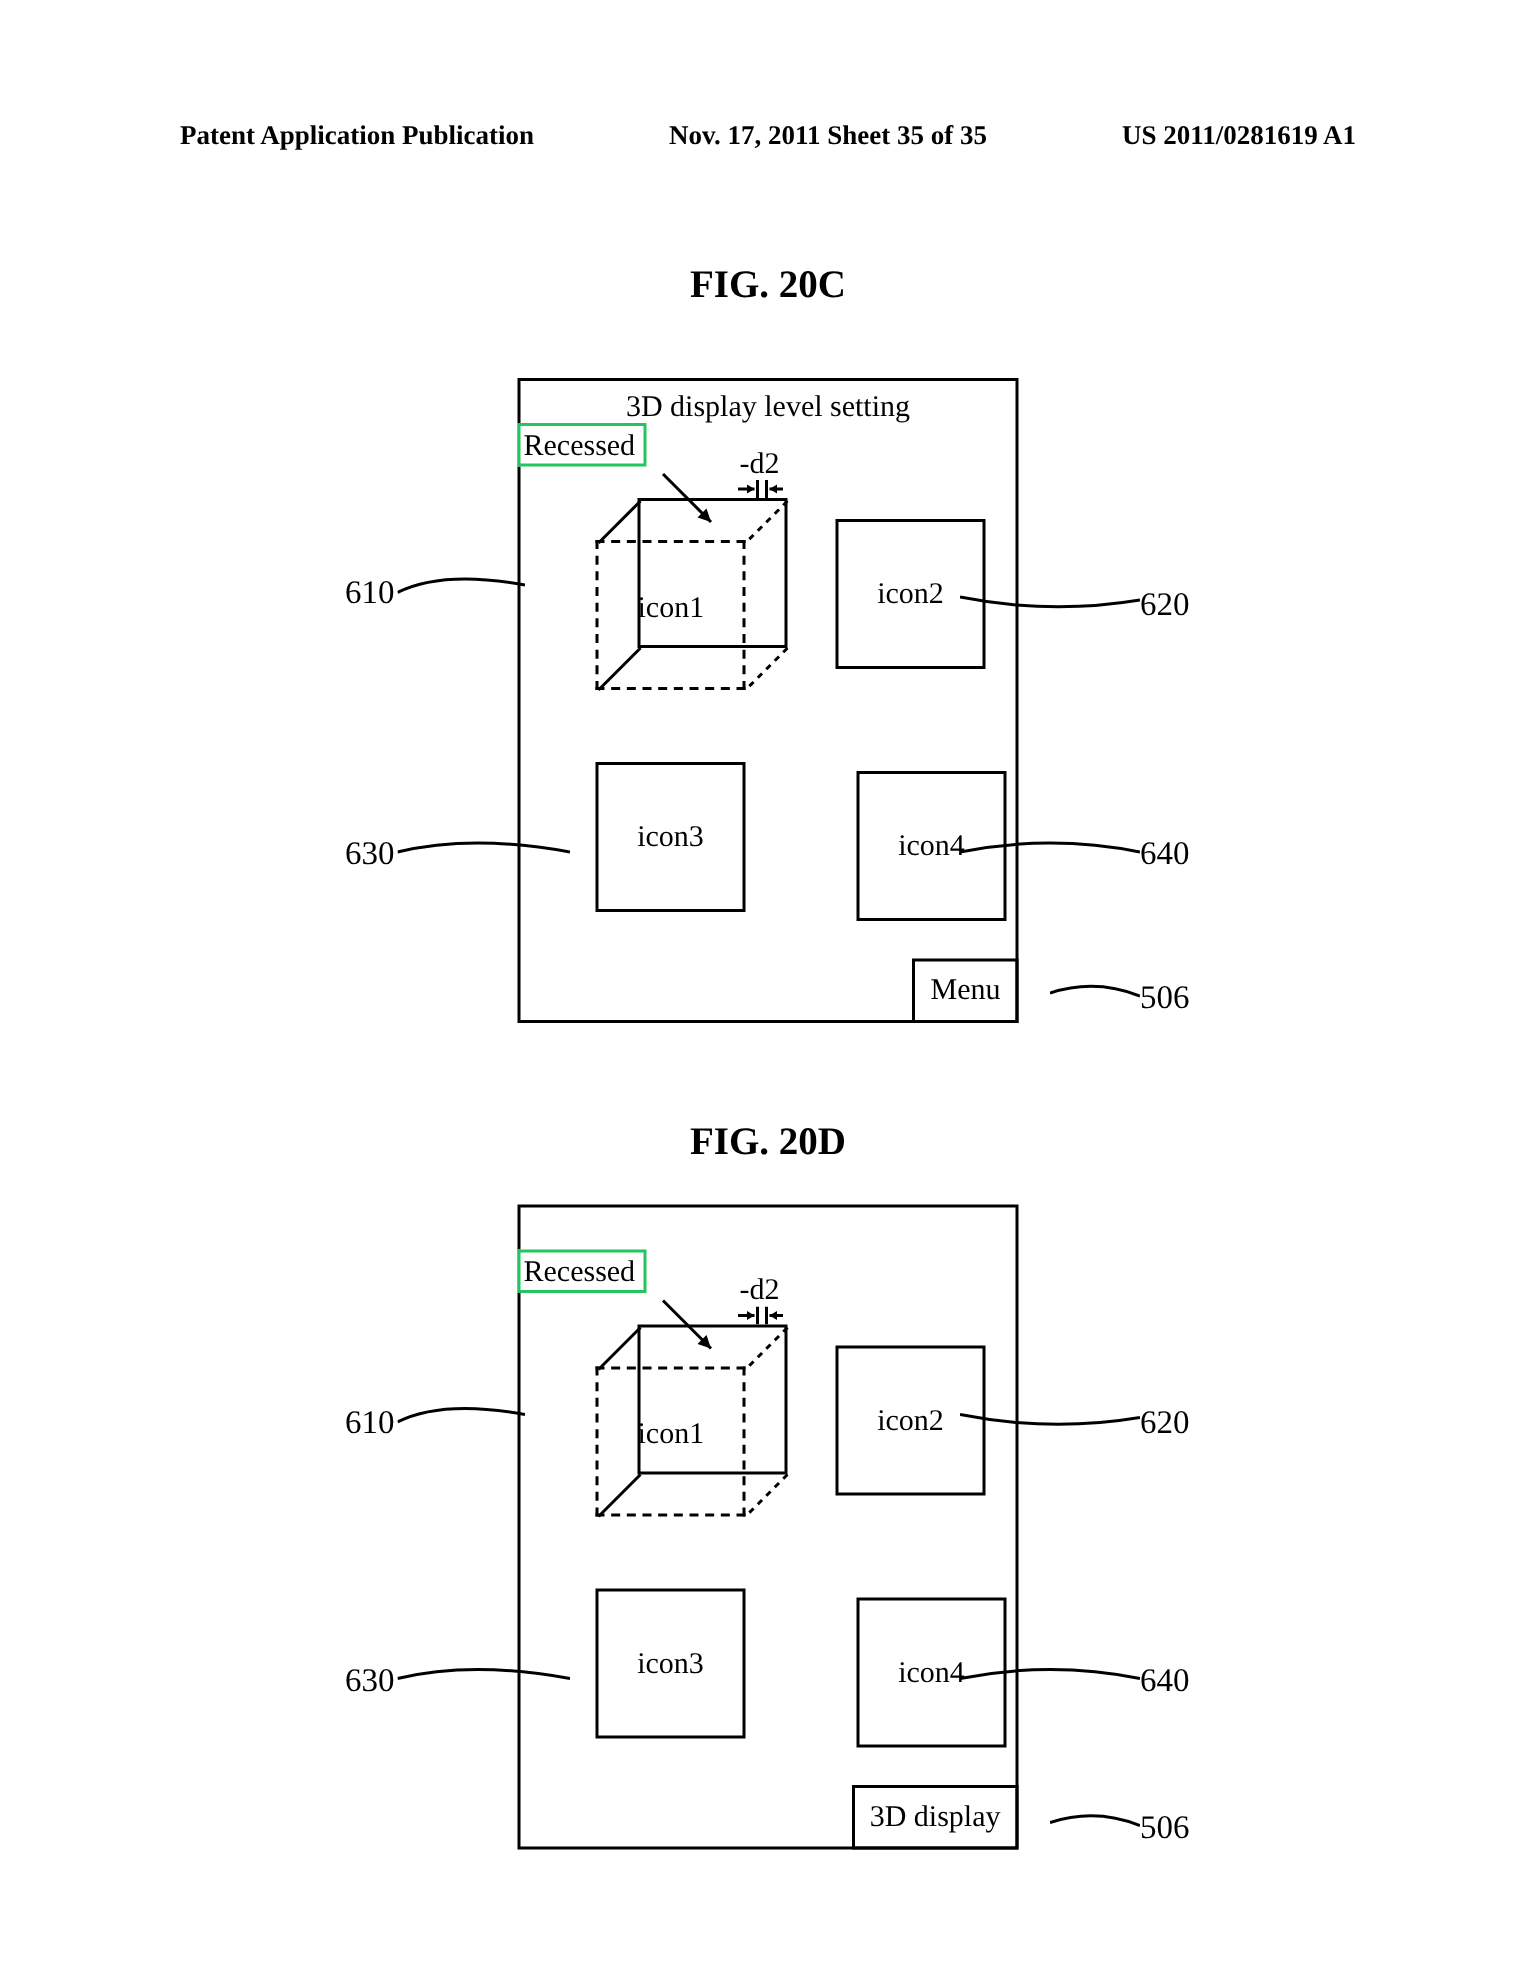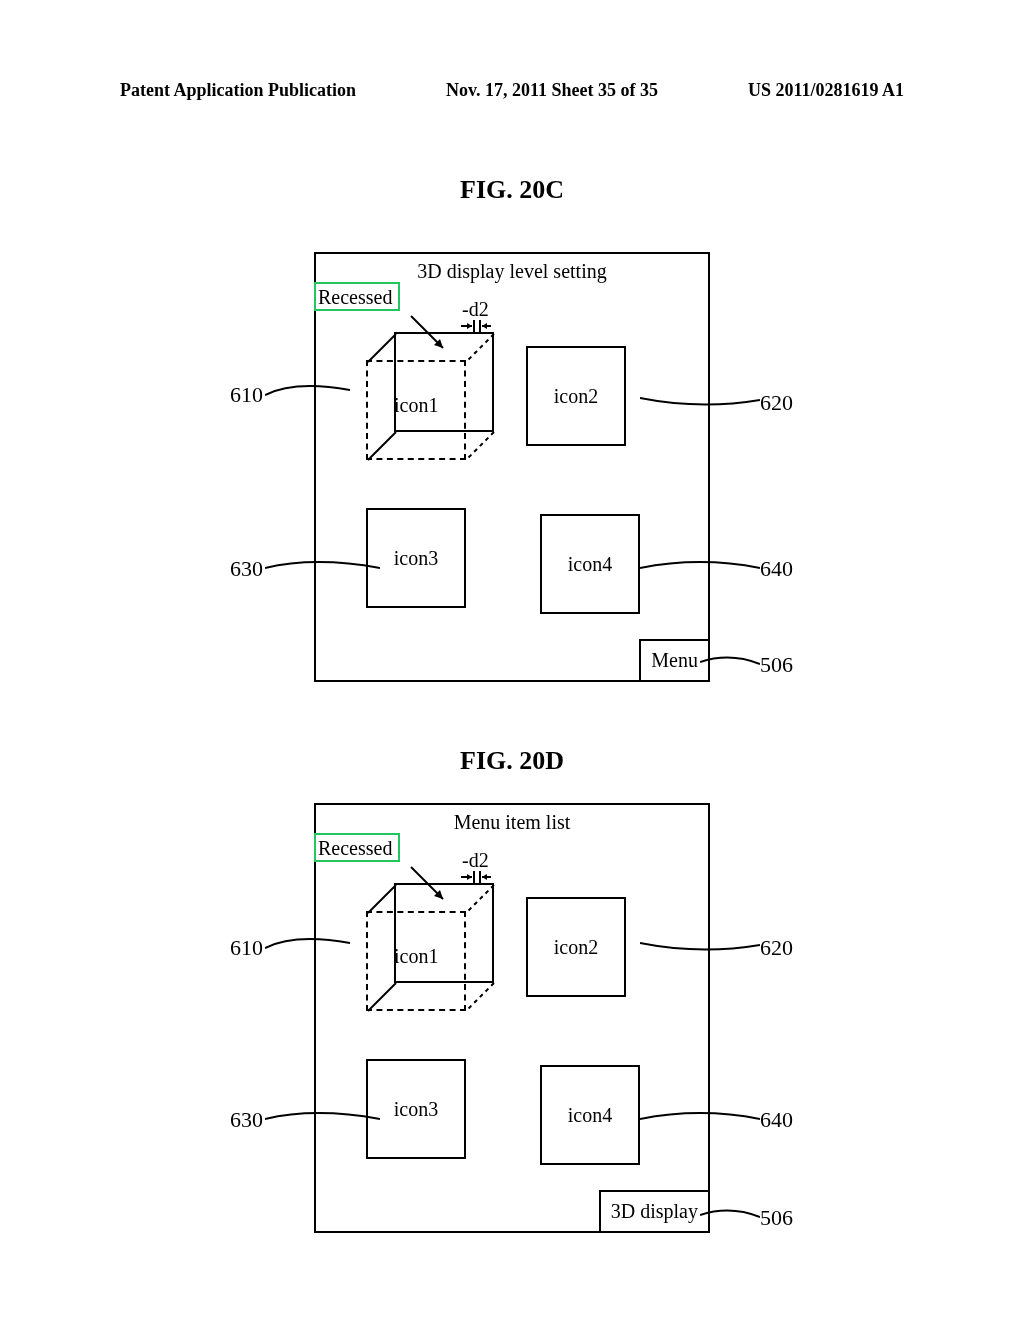--- a/index.html
+++ b/index.html
@@ -28,21 +28,21 @@
       font-size: 26px;
       font-weight: bold;
     }
     .fig-20c-label { top: 175px; }
     .fig-20d-label { top: 746px; }
 
     .panel {
       position: absolute;
       left: 50%;
       transform: translateX(-50%);
-      width: 396px;
+      width: 334px;
       height: 430px;
       border: 2px solid #000;
       background: #fff;
     }
     .panel-20c { top: 252px; }
     .panel-20d { top: 803px; }
 
     .panel-title {
       text-align: center;
       font-size: 20px;
@@ -218,21 +218,20 @@
   </svg>
 
 <div class="ref-label" style="top:652px; left:760px;">506</div>
 <svg style="position:absolute; top:652px; left:700px; width:60px; height:20px;">
     <path d="M 0 10 Q 30 0 60 12" stroke="#000" stroke-width="2" fill="none"></path>
   </svg>
 
 <div class="fig-label fig-20d-label">FIG. 20D</div>
 
 <div class="panel panel-20d">
-  <div class="panel-title">Menu item list</div>
   <div class="recessed-box">Recessed</div>
   <div class="d2-label">-d2</div>
 
   <svg class="d2-marks" viewBox="0 0 30 12">
     <line x1="0" y1="6" x2="11" y2="6" stroke="#000" stroke-width="2"></line>
     <polygon points="11,6 6,3 6,9" fill="#000"></polygon>
     <line x1="13" y1="0" x2="13" y2="12" stroke="#000" stroke-width="2"></line>
     <line x1="19" y1="0" x2="19" y2="12" stroke="#000" stroke-width="2"></line>
     <line x1="30" y1="6" x2="21" y2="6" stroke="#000" stroke-width="2"></line>
     <polygon points="21,6 26,3 26,9" fill="#000"></polygon>

